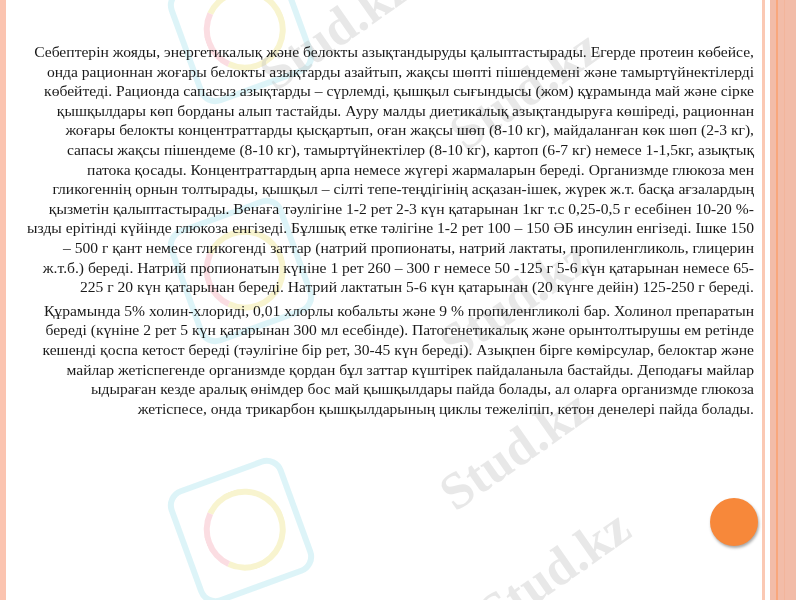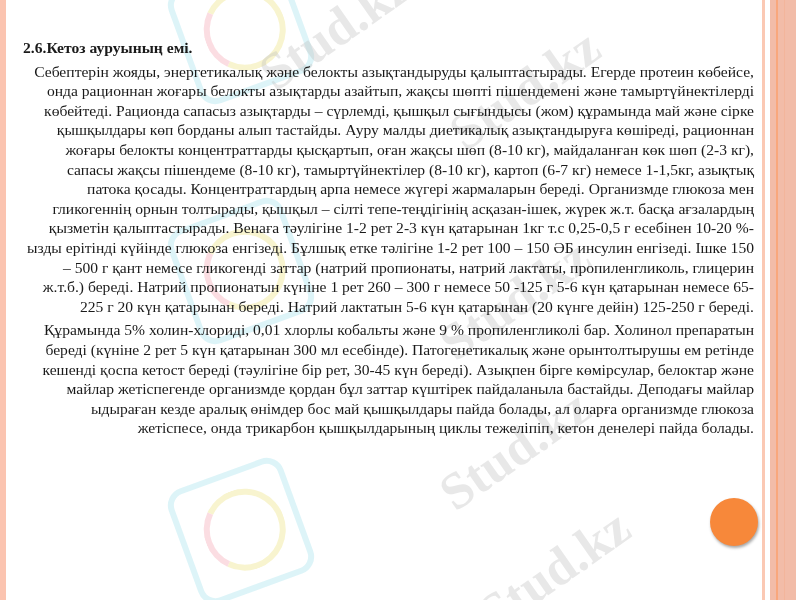--- a/index.html
+++ b/index.html
@@ -65,18 +65,17 @@
 <div class="logo-wm" style="left:180px; top:210px;"></div>
 <div class="logo-wm" style="left:180px; top:470px;"></div>
 
 <div class="watermark" style="left:250px; top:0px;">Stud.kz</div>
 <div class="watermark" style="left:440px; top:60px;">Stud.kz</div>
 <div class="watermark" style="left:430px; top:270px;">Stud.kz</div>
 <div class="watermark" style="left:430px; top:420px;">Stud.kz</div>
 <div class="watermark" style="left:470px; top:540px;">Stud.kz</div>
 
 <div class="content">
-  <div class="title">2.6.Кетоз ауруының емі.</div>
   <p class="para">Себептерін жояды, энергетикалық және белокты азықтандыруды қалыптастырады. Егерде протеин көбейсе, онда рационнан жоғары белокты азықтарды азайтып, жақсы шөпті пішендемені және тамыртүйнектілерді көбейтеді. Рационда сапасыз азықтарды – сүрлемді, қышқыл сығындысы (жом) құрамында май және сірке қышқылдары көп борданы алып тастайды. Ауру малды диетикалық азықтандыруға көшіреді, рационнан жоғары белокты концентраттарды қысқартып, оған жақсы шөп (8-10 кг), майдаланған көк шөп (2-3 кг), сапасы жақсы пішендеме (8-10 кг), тамыртүйнектілер (8-10 кг), картоп (6-7 кг) немесе 1-1,5кг, азықтық патока қосады. Концентраттардың арпа немесе жүгері жармаларын береді. Организмде глюкоза мен гликогеннің орнын толтырады, қышқыл – сілті тепе-теңдігінің асқазан-ішек, жүрек ж.т. басқа ағзалардың қызметін қалыптастырады. Венаға тәулігіне 1-2 рет 2-3 күн қатарынан 1кг т.с 0,25-0,5 г есебінен 10-20 %-ызды ерітінді күйінде глюкоза енгізеді. Бұлшық етке тәлігіне 1-2 рет 100 – 150 ӘБ инсулин енгізеді. Ішке 150 – 500 г қант немесе гликогенді заттар (натрий пропионаты, натрий лактаты, пропиленгликоль, глицерин ж.т.б.) береді. Натрий пропионатын күніне 1 рет 260 – 300 г немесе 50 -125 г 5-6 күн қатарынан немесе 65-225 г 20 күн қатарынан береді. Натрий лактатын 5-6 күн қатарынан (20 күнге дейін) 125-250 г береді.</p>
   <p class="para">Құрамында 5% холин-хлориді, 0,01 хлорлы кобальты және 9 % пропиленгликолі бар. Холинол препаратын береді (күніне 2 рет 5 күн қатарынан 300 мл есебінде). Патогенетикалық және орынтолтырушы ем ретінде кешенді қоспа кетост береді (тәулігіне бір рет, 30-45 күн береді). Азықпен бірге көмірсулар, белоктар және майлар жетіспегенде организмде қордан бұл заттар күштірек пайдаланыла бастайды. Деподағы майлар ыдыраған кезде аралық өнімдер бос май қышқылдары пайда болады, ал оларға организмде глюкоза жетіспесе, онда трикарбон қышқылдарының циклы тежеліпіп, кетон денелері пайда болады.</p>
 </div>
 
 <div class="accent-circle"></div>
 
 </body></html>

